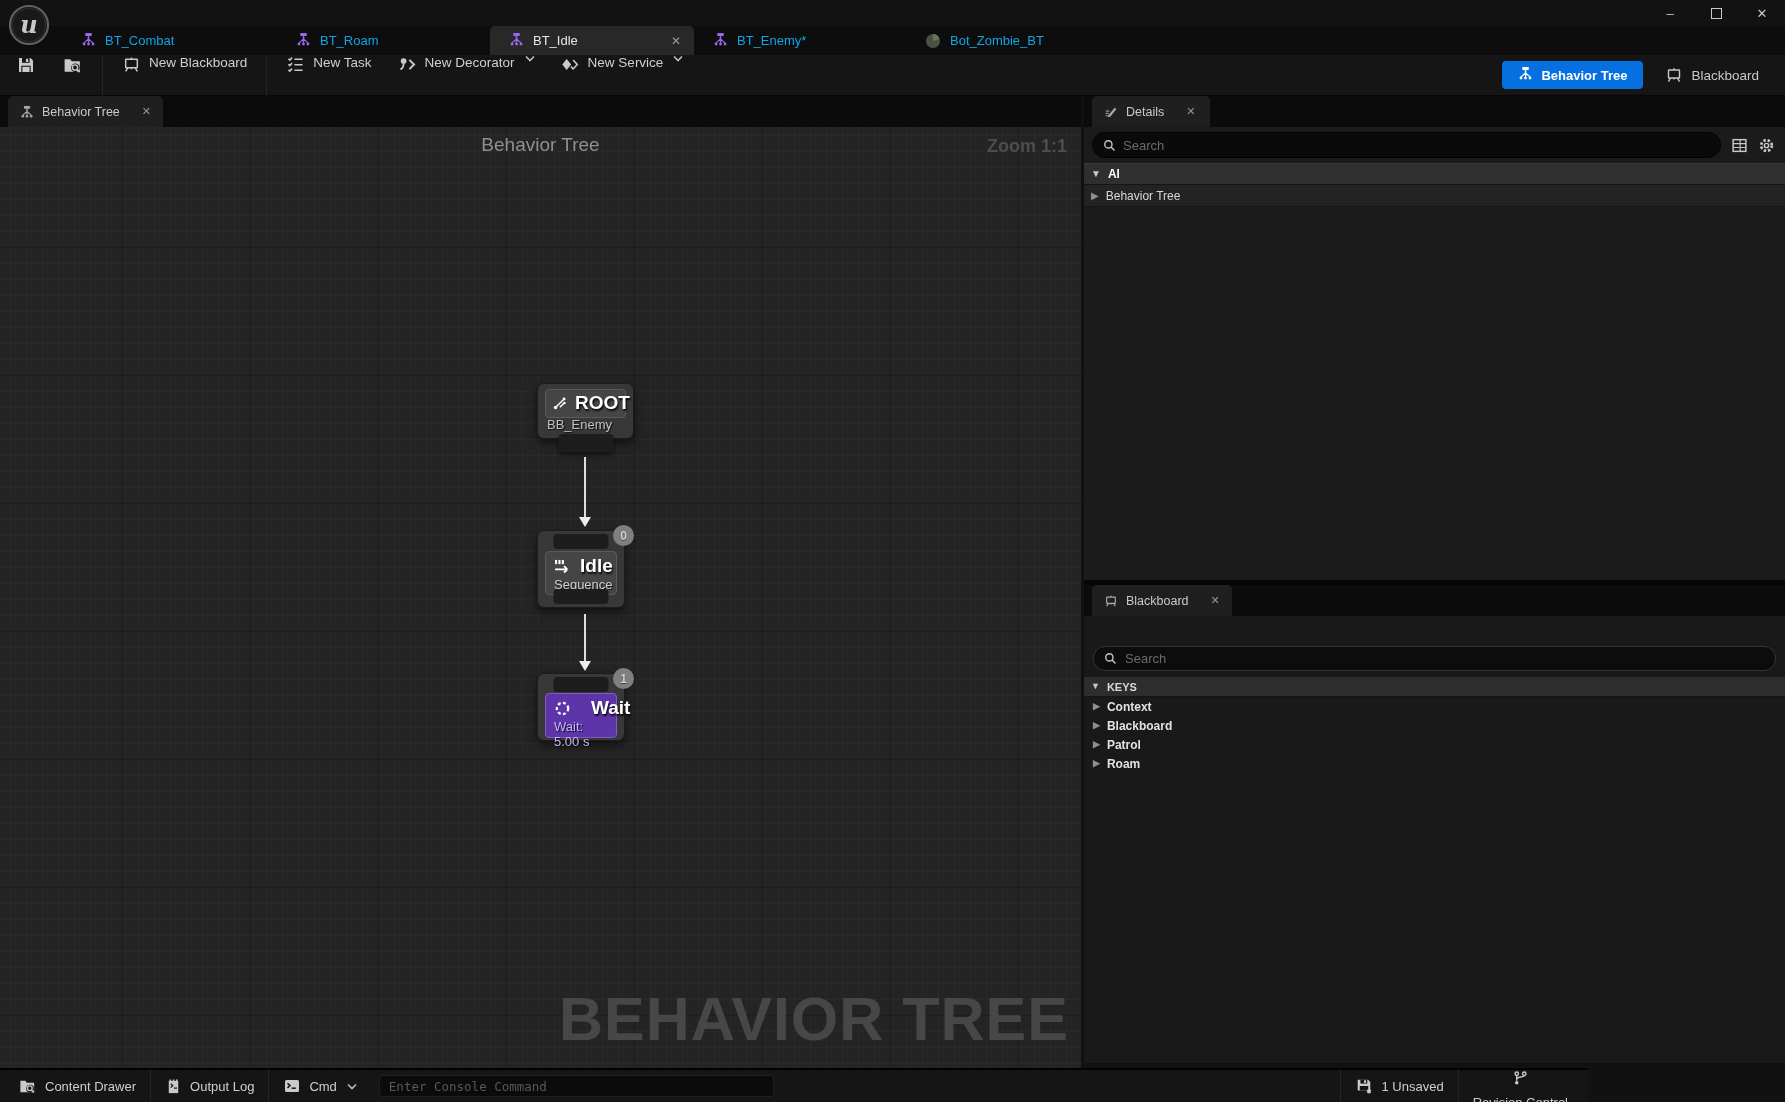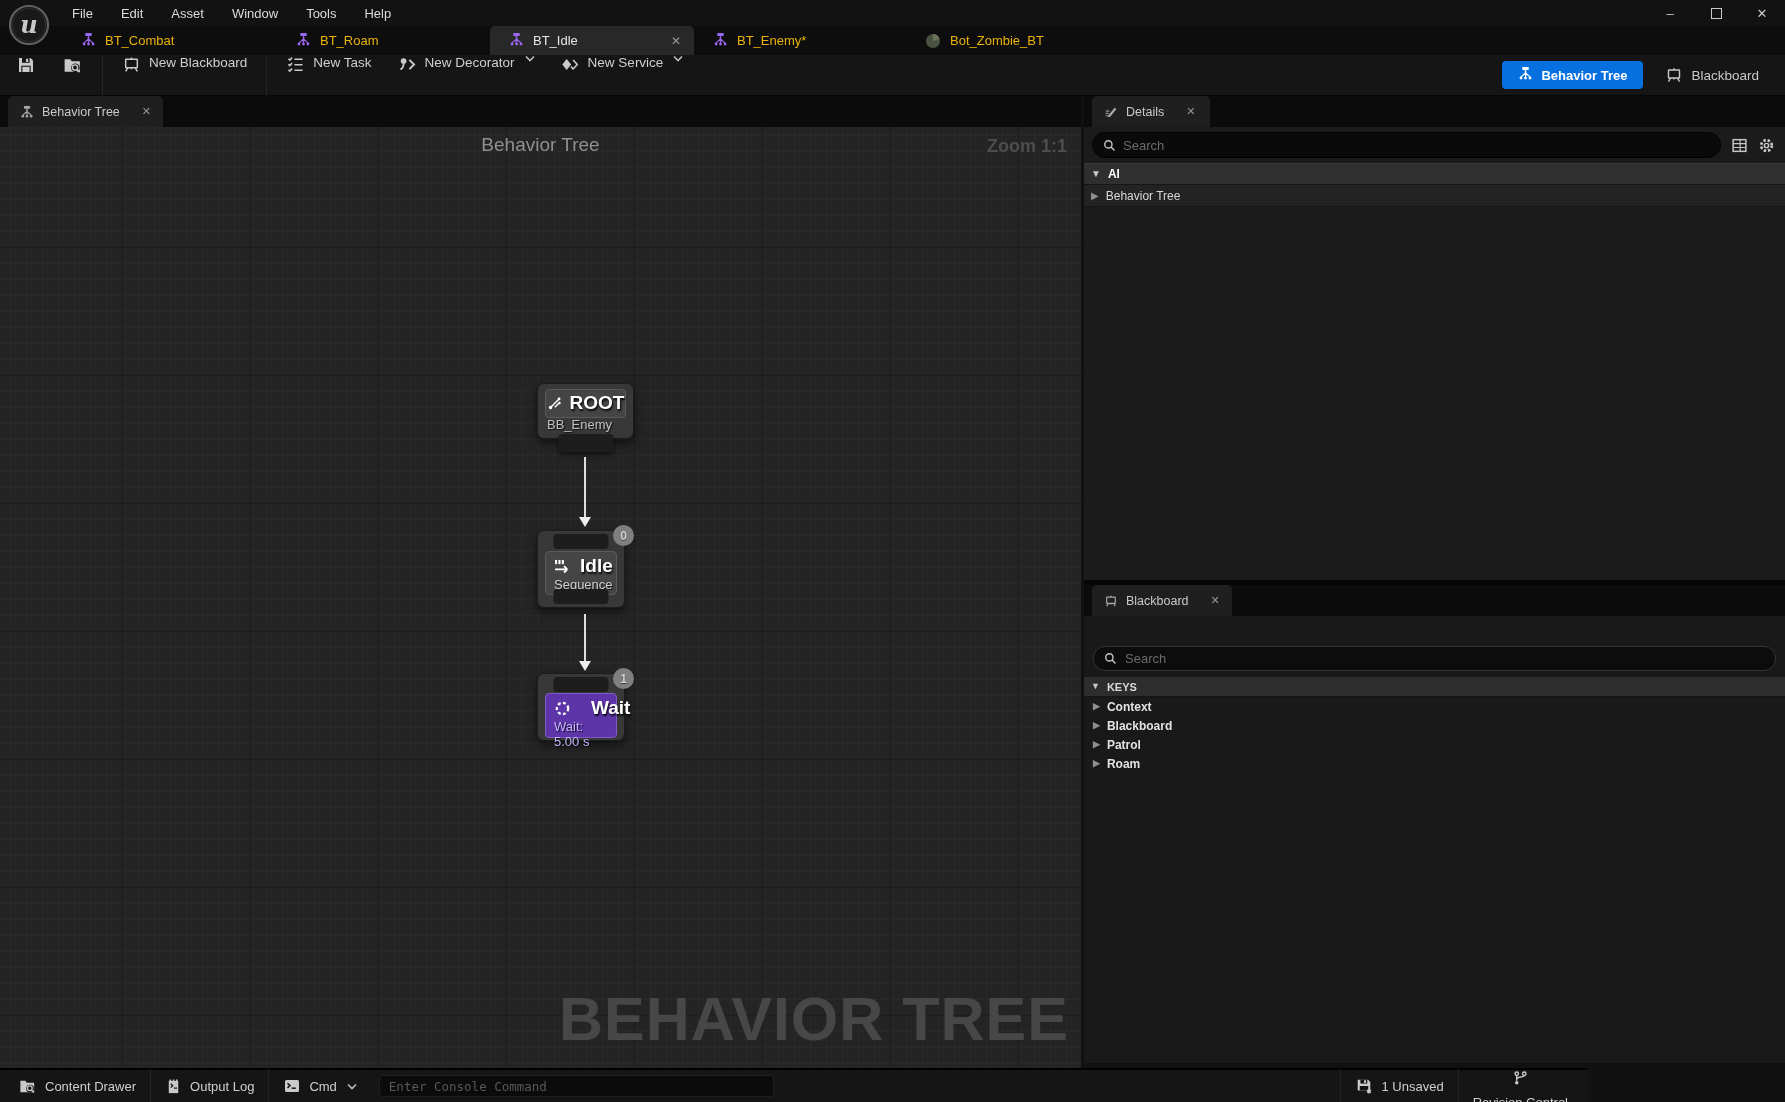--- a/index.html
+++ b/index.html
@@ -11,21 +11,21 @@
   .titlebar { position:absolute; left:0; top:0; width:1785px; height:26px; background:#121212; display:flex; align-items:center; }
   .logo { position:absolute; left:8px; top:4px; width:42px; height:42px; z-index:10; }
   .menus { display:flex; margin-left:60px; gap:4px; }
   .menu-item { padding:5px 12px; font-size:13px; color:#dcdcdc; cursor:default; }
   .win-controls { margin-left:auto; display:flex; align-items:center; height:26px; }
   .win-btn { width:46px; height:26px; display:flex; align-items:center; justify-content:center; color:#c9c9c9; font-size:13px; }
   .max-box { width:11px; height:11px; border:1.5px solid #c9c9c9; display:inline-block; }
 
   
   .tabbar { position:absolute; left:0; top:26px; width:1785px; height:29px; background:#0d0d0d; display:flex; align-items:stretch; padding-left:62px; }
-  .atab { display:flex; align-items:center; gap:9px; font-size:13px; color:#eab308; padding-left:19px; }
+  .atab { display:flex; align-items:center; gap:9px; font-size:13px; color:#0ea5e9; padding-left:19px; }
   .atab .bt-ic { color:#9b66f0; }
   .atab.active { background:#282828; border-radius:5px 5px 0 0; color:#e8e8e8; }
   .atab .close-x { margin-left:auto; margin-right:13px; color:#9a9a9a; font-size:12px; }
   .w1{width:215px}.w2{width:213px}.w3{width:204px}.w4{width:212px}.w5{width:190px}
 
   
   .toolbar { position:absolute; left:0; top:55px; width:1785px; height:41px; background:#151515; border-bottom:1px solid #060606; display:flex; align-items:center; }
   .tb-btn { display:flex; align-items:flex-start; gap:8px; color:#cfcfcf; font-size:13.5px; padding:0 13px; height:100%; }
   .tb-sep { width:1px; height:41px; background:#040404; border-right:1px solid #242424; margin:0 6px; }
   .tb-icon { color:#c9c9c9; display:flex; }
@@ -57,21 +57,21 @@
   .watermark { position:absolute; right:12px; bottom:14px; font-size:61px; font-weight:800; letter-spacing:1px; color:#474747; }
 
   
   .node { position:absolute; background:#383838; border:1px solid #1c1c1c; border-radius:7px; box-shadow:0 4px 8px rgba(0,0,0,.55); }
   .pin { position:absolute; left:50%; transform:translateX(-50%); width:55px; height:15px; background:#1d1d1d; border-radius:4px; }
   .pin.top { top:3px; } .pin.bottom { bottom:3px; }
   .pin.hang { bottom:-14px; height:18px; box-shadow:0 3px 5px rgba(0,0,0,.5); }
   .node-inner { position:absolute; left:7px; right:7px; border-radius:4px; padding:3px 6px 4px 6px; }
   .inner-gray { background:#454545; border:1px solid #5a5a5a; }
   .inner-purple { background:#5e35a8; border:1px solid #8259c9; }
-  .node-titlerow { display:flex; align-items:center; justify-content:center; gap:7px; }
+  .node-titlerow { display:flex; align-items:center; justify-content:flex-start; gap:7px; }
   .node-title { font-size:19px; font-weight:bold; color:#fff; text-shadow:1px 2px 2px rgba(0,0,0,.9); }
   .node-sub { font-size:13px; color:#cfcfcf; text-shadow:1px 1px 1px rgba(0,0,0,.8); padding-left:2px; }
   .node-sub.on-purple { color:#c4b5fd; }
   .root-sub { position:absolute; left:9px; bottom:6px; font-size:13px; color:#c0c0c0; text-shadow:1px 1px 1px rgba(0,0,0,.8); }
   .badge { position:absolute; width:21px; height:21px; border-radius:50%; background:#7f7f7f; color:#d0d0d0; font-size:12px; font-weight:bold; display:flex; align-items:center; justify-content:center; text-shadow:0 1px 1px rgba(0,0,0,.5); }
   .wire { position:absolute; width:2px; background:#dedede; }
   .arrowhead { position:absolute; width:0; height:0; border-left:6px solid transparent; border-right:6px solid transparent; border-top:10px solid #efefef; }
 
   
   .right-panel { position:absolute; left:1084px; top:0; width:701px; height:967px; background:#1b1b1b; }
@@ -107,28 +107,20 @@
 
 <div class="app">
 
   <div class="titlebar">
     <div class="logo">
       <svg width="42" height="42" viewBox="0 0 42 42">
         <circle cx="21" cy="21" r="19" fill="#191919" stroke="#606060" stroke-width="2.2"></circle>
         <circle cx="21" cy="21" r="16.5" fill="none" stroke="#2e2e2e" stroke-width="1"></circle>
         <text x="21" y="29" font-family="DejaVu Serif, serif" font-size="24" font-style="italic" font-weight="bold" fill="#c9c9c9" text-anchor="middle">u</text>
       </svg>
-    </div>
-    <div class="menus">
-      <div class="menu-item">File</div>
-      <div class="menu-item">Edit</div>
-      <div class="menu-item">Asset</div>
-      <div class="menu-item">Window</div>
-      <div class="menu-item">Tools</div>
-      <div class="menu-item">Help</div>
     </div>
     <div class="win-controls">
       <div class="win-btn">–</div>
       <div class="win-btn">
           <span class="max-box"></span>
         </div>
       <div class="win-btn">✕</div>
     </div>
   </div>
 

